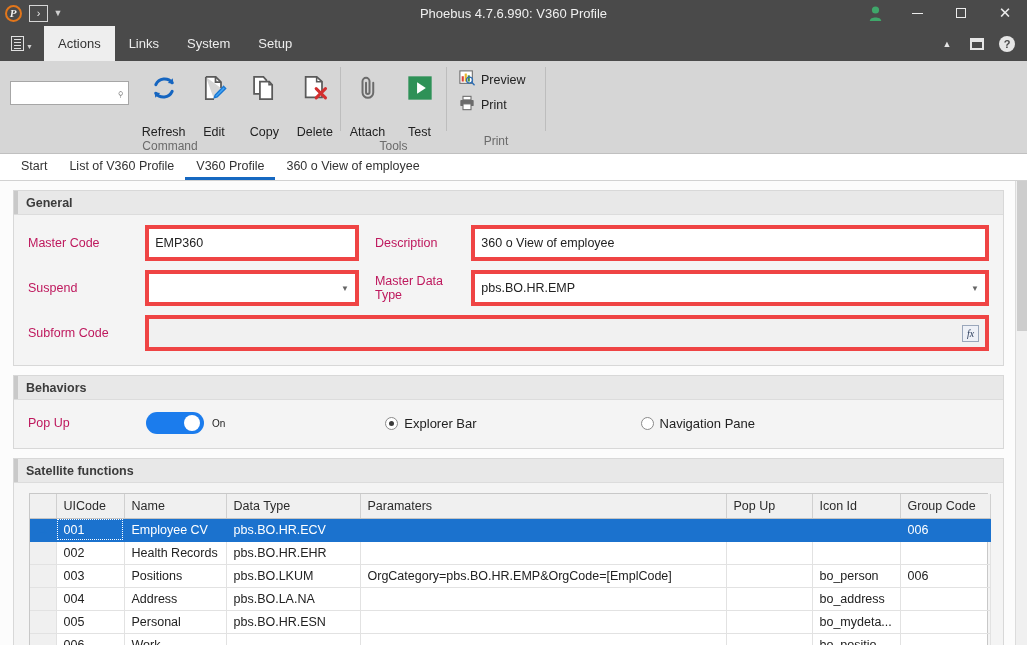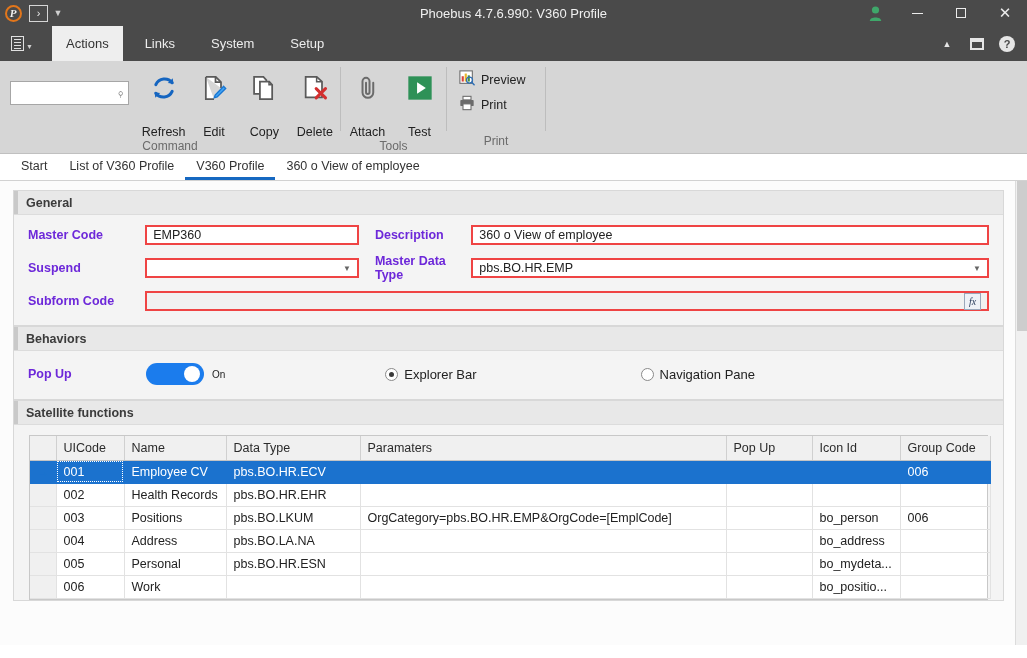--- a/index.html
+++ b/index.html
@@ -47,21 +47,21 @@
   .tb-btn {
     width: 44px; height: 26px; display: flex; align-items: center; justify-content: center;
     color: #ececec; font-size: 13px;
   }
   .tb-btn.close { font-size: 15px; }
   .min-glyph { display:block; width:11px; height:1px; background:#ececec; }
   .max-glyph { display:block; width:10px; height:10px; border:1px solid #ececec; }
 
   
   .menubar {
-    height: 35px; background: #4a4a4a; display: flex; align-items: stretch; position: relative; gap: 8px;
+    height: 35px; background: #4a4a4a; display: flex; align-items: stretch; position: relative;
   }
   .mb-appicon {
     width: 44px; display: flex; align-items: center; justify-content: center; gap: 2px;
   }
   .doc-ico { width: 13px; height: 15px; border: 1.6px solid #e0e0e0; position: relative; background:#4a4a4a;}
   .doc-ico i {
     position: absolute; left: 2px; right: 2px; height: 1.4px; background: #e0e0e0; display:block;
   }
   .doc-ico i:nth-child(1){ top: 2px; } .doc-ico i:nth-child(2){ top: 5px; }
   .doc-ico i:nth-child(3){ top: 8px; } .doc-ico i:nth-child(4){ top: 11px; }
@@ -113,35 +113,35 @@
     display: flex; align-items: stretch; padding-left: 10px;
   }
   .tab {
     padding: 0 11px; display: flex; align-items: center; font-size: 12.5px; color: #333;
     border-bottom: 3px solid transparent;
   }
   .tab.active { border-bottom-color: #1668c1; }
 
   
   .content { position: relative; height: 464px; background: #fcfcfc; padding: 9px 10px 0 13px; overflow: hidden; }
-  .panel { background: #f4f4f4; border: 1px solid #d8d8d8; }
+  .panel { background: #f4f4f4; border: 1px solid #d8d8d8; margin-bottom: 9px; }
   .panel-head {
     height: 24px; background: #e8e8e8; border-bottom: 1px solid #dcdcdc;
     display: flex; align-items: center; padding-left: 12px;
     font-weight: bold; font-size: 12.5px; color: #3b3b3b; position: relative;
   }
   .panel-head::before{
     content:""; position:absolute; left:0; top:0; bottom:0; width:4px; background:#c9c9c9;
   }
   .panel-body { padding: 10px 14px 12px 14px; background: #f4f4f4; }
 
   .frow { display: flex; align-items: center; margin-bottom: 9px; }
-  .flabel { font-size: 12.5px; color: #6d28d9; font-weight: bold; }
+  .flabel { font-size: 12.5px; color: #be185d; }
   .fi {
-    height: 20px; background: #fff; border: 2px solid #ef4444;
+    height: 36px; background: #fff; border: 4px solid #ef4444;
     display: flex; align-items: center; padding: 0 6px; font-size: 12.5px; color: #222;
   }
   .fi.readonly { background:#f1f1f1;padding-left:28px; }
   .fi .caret { margin-left: auto; font-size: 8px; color: #666; }
   .fx-btn {
     width: 17px; height: 17px; border: 1px solid #9aa7bb; background: #eef1f7;
     display:flex; align-items:center; justify-content:center;
     font-family: "Liberation Serif", serif; font-style: italic; font-size: 10px; color:#2b3d5c;
     margin-left: auto;
   }

